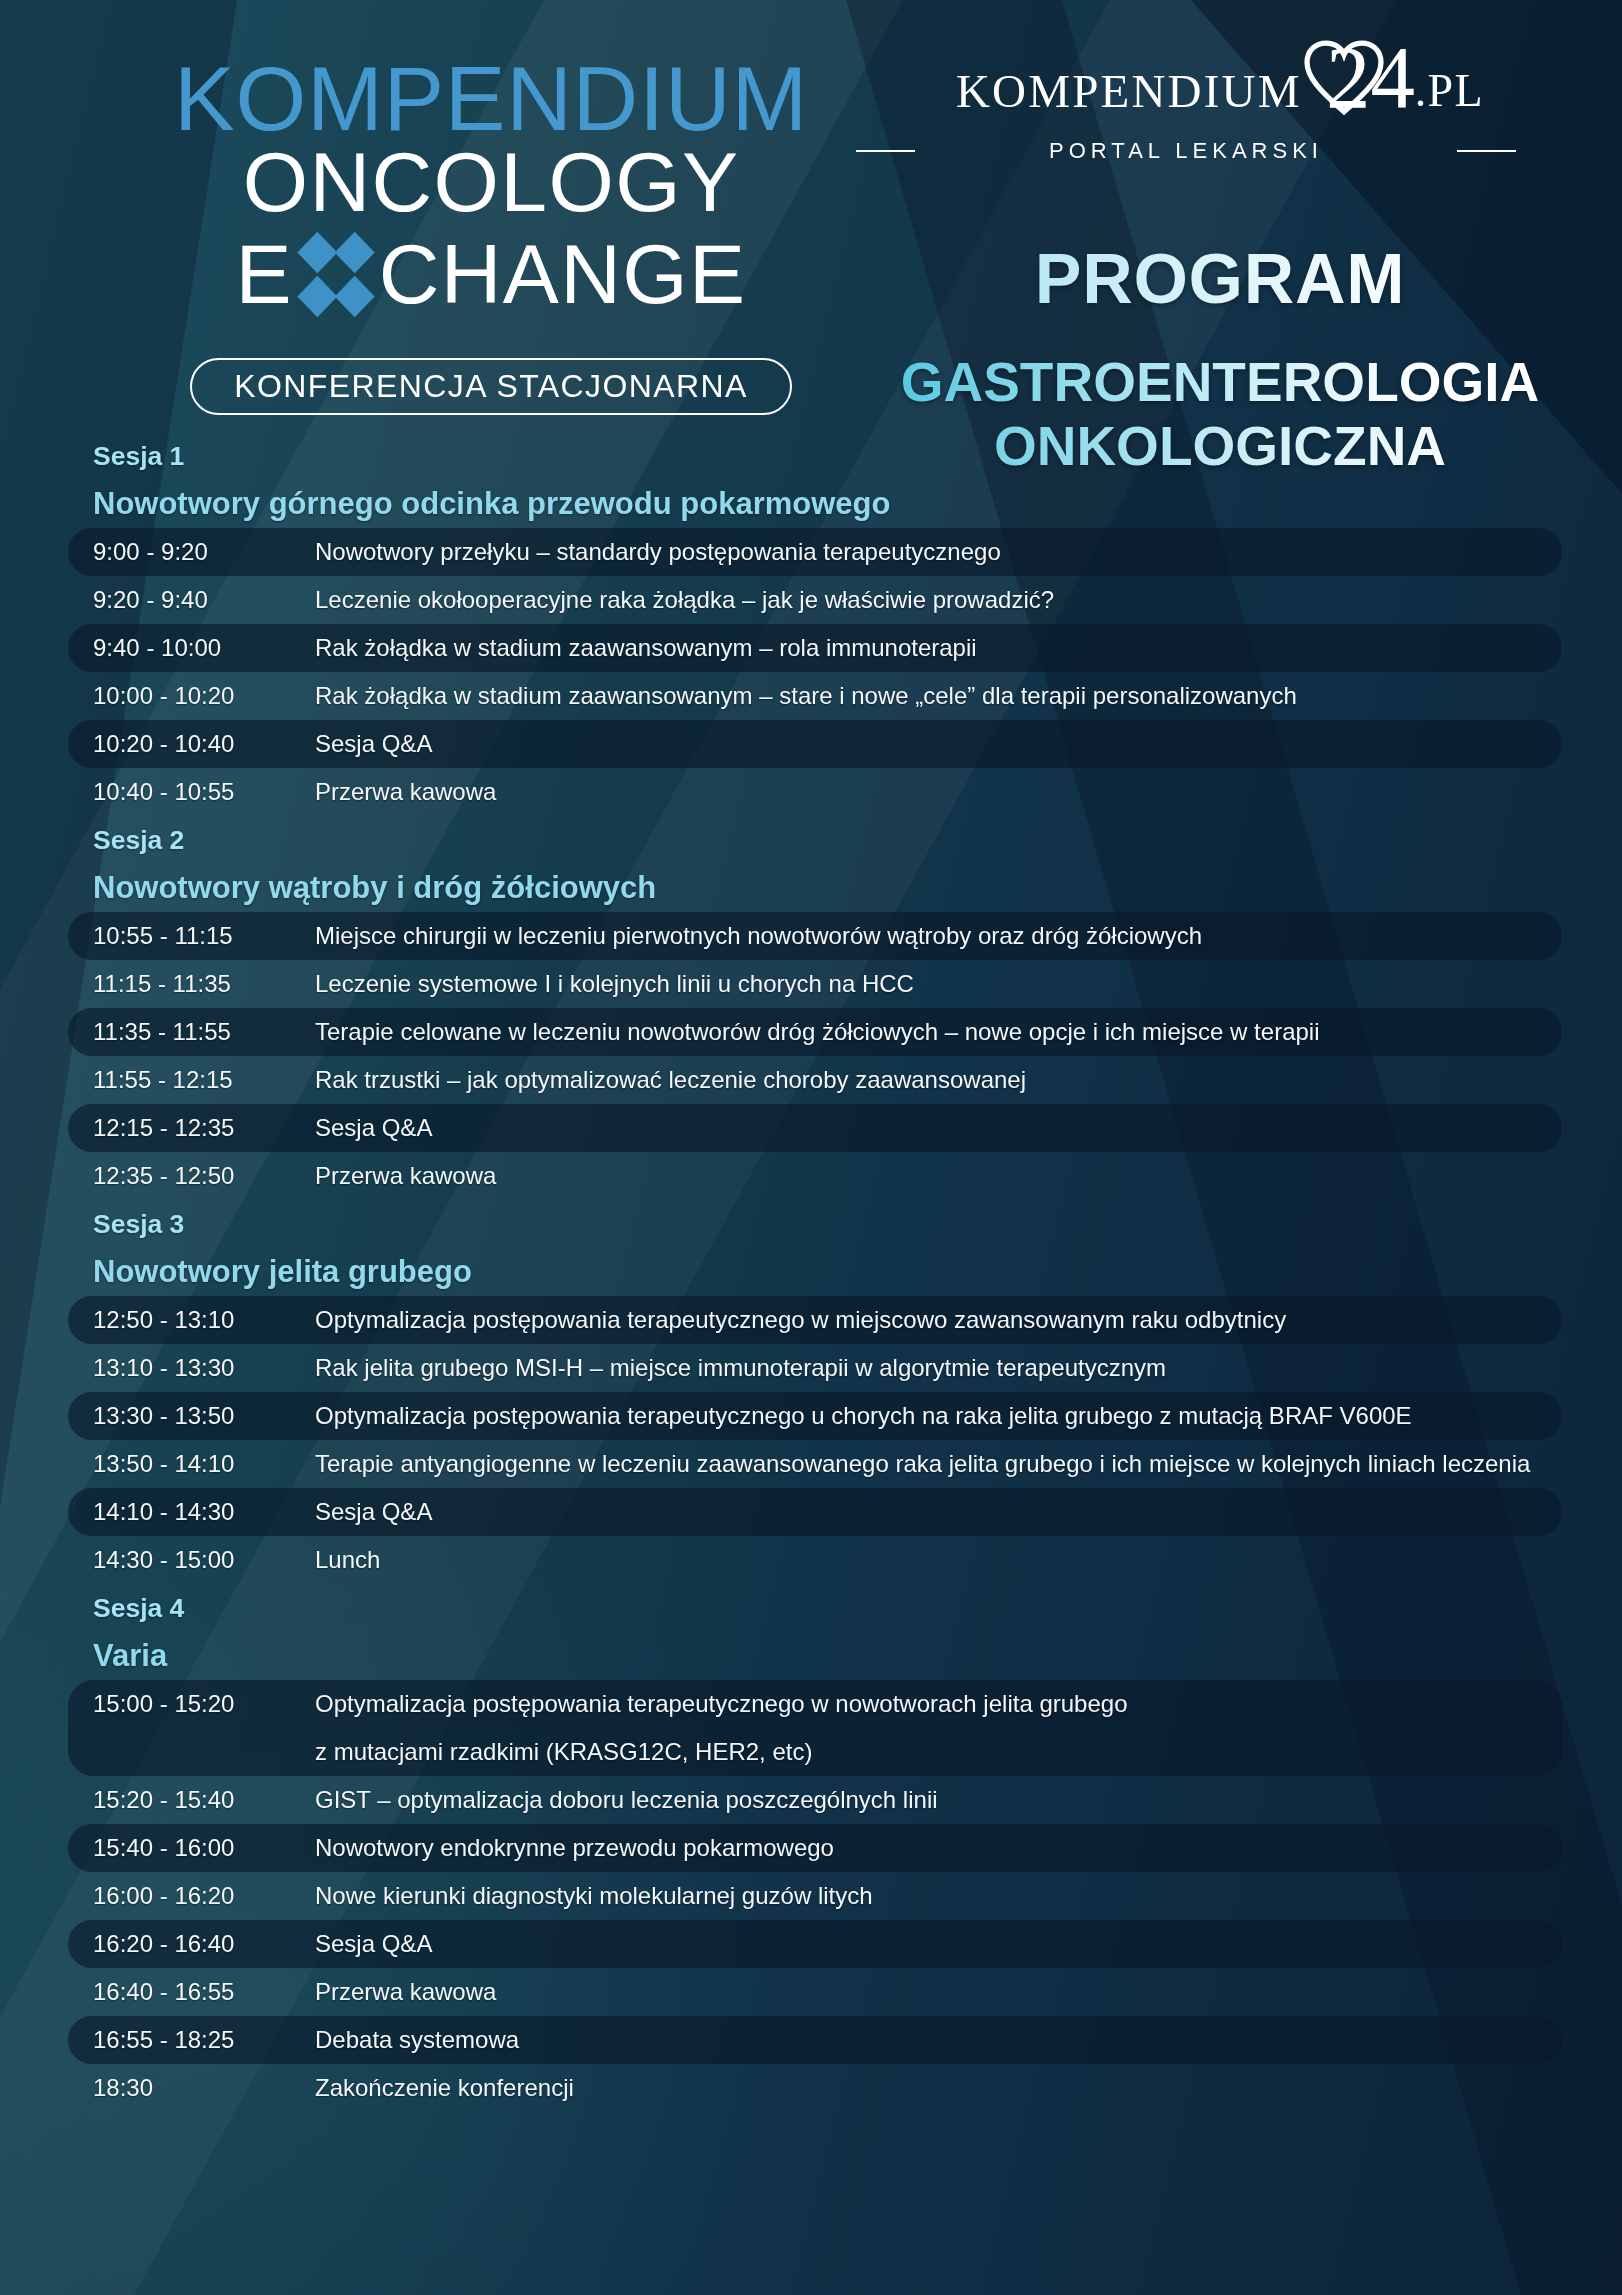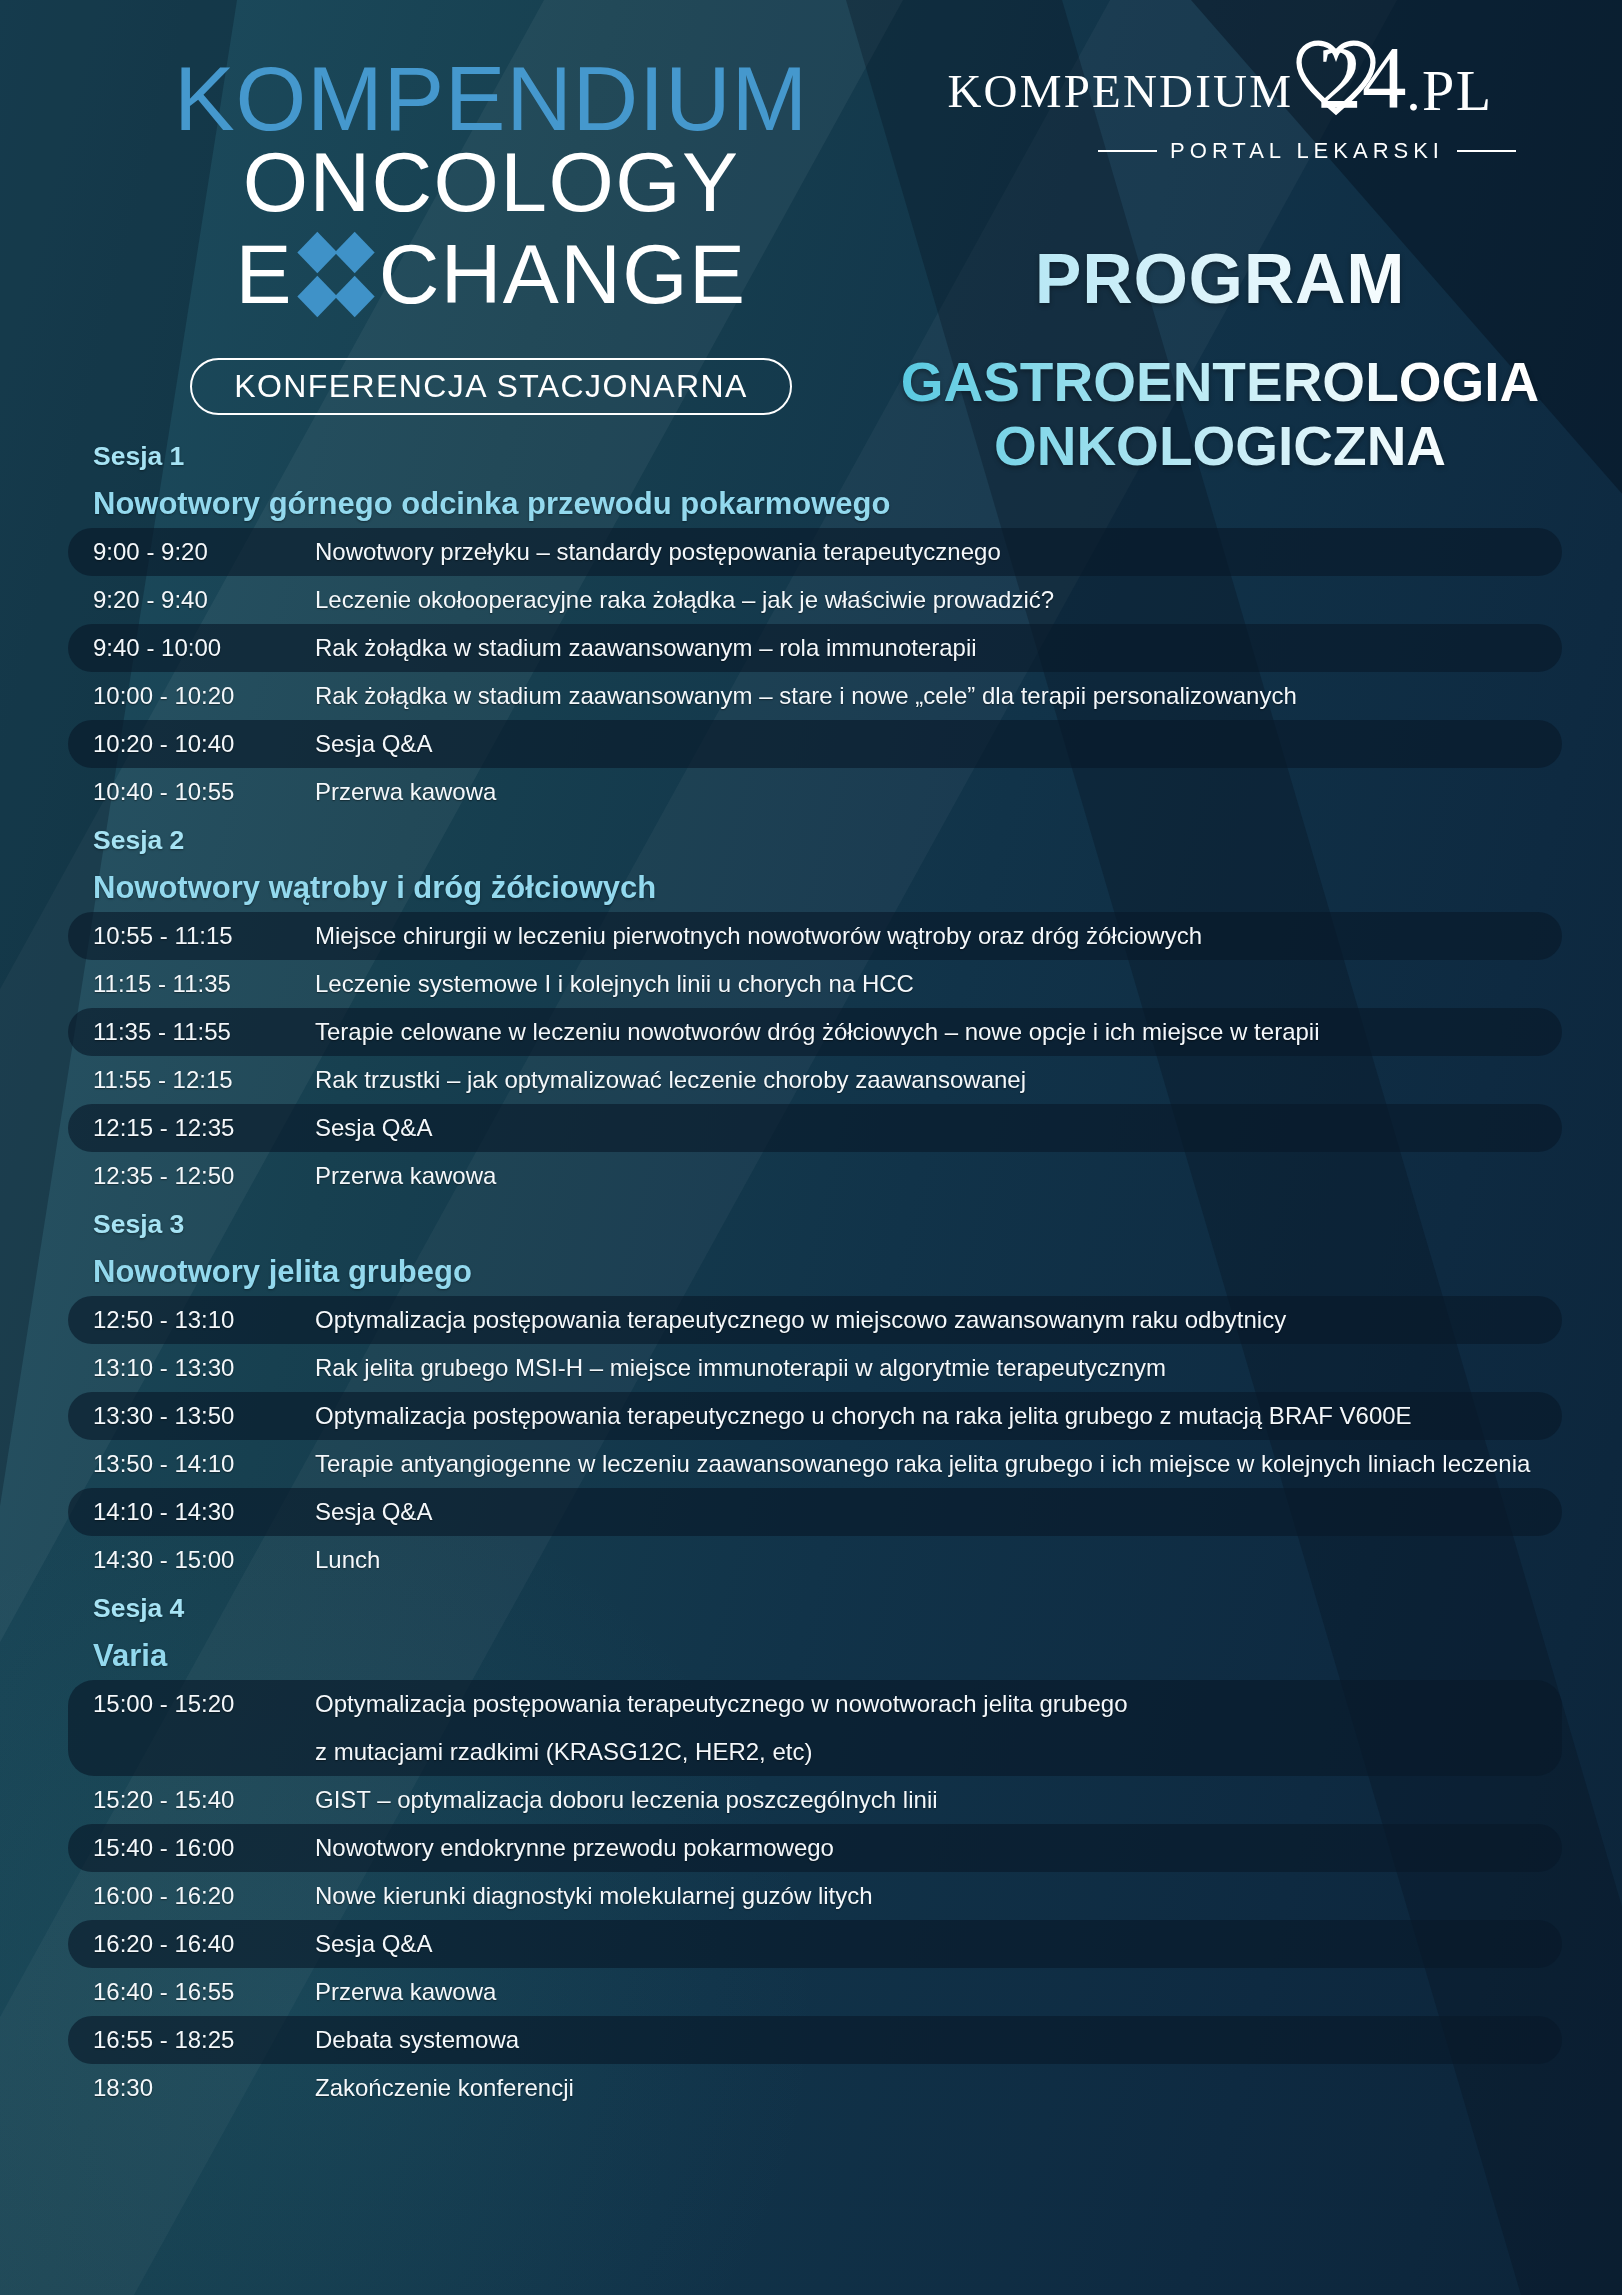--- a/index.html
+++ b/index.html
@@ -34,22 +34,22 @@
     border-radius:34px; font-size:32px; letter-spacing:1.4px; color:#ffffff; line-height:1.1; }
 
   
   .brand-right { position:absolute; left:890px; top:44px; width:660px; text-align:center; }
   .portal-line { display:flex; justify-content:center; align-items:center; height:93px;
     font-family:"Liberation Serif", serif; color:#ffffff; }
   .portal-name { font-size:47px; letter-spacing:2.2px; }
   .heart24 { position:relative; width:113px; height:86px; }
   .heart24 svg { position:absolute; left:-1.4px; top:-11.5px; }
   .n24 { position:absolute; left:24.4px; top:-21.5px; font-size:89px; font-family:"Liberation Serif", serif; }
-  .portal-pl { font-size:58px; letter-spacing:1.4px; }
-  .portal-tagline { margin-top:1.4px; display:flex; align-items:center; justify-content:flex-end; gap:13px;
+  .portal-pl { font-size:46px; letter-spacing:1.4px; }
+  .portal-tagline { margin-top:1.4px; display:flex; align-items:center; justify-content:space-between; gap:13px;
     transform:translateX(-34px); color:#ffffff; }
   .portal-tagline .txt { font-size:22px; letter-spacing:5px; }
   .dashline { width:59px; height:2.2px; background:#ffffff; }
   .grad-text { -webkit-background-clip:text; background-clip:text; color:transparent;
     filter:drop-shadow(0 2.9px 2.9px rgba(0,0,0,0.35)); }
   .program-title { margin-top:75px; font-size:70px; font-weight:700; letter-spacing:0.7px;
     background-image:linear-gradient(90deg,#9adef0 0%, #d8f2fa 45%, #ffffff 85%); }
   .program-sub1 { margin-top:32px; font-size:55px; font-weight:700; line-height:1.15;
     background-image:linear-gradient(90deg,#55c8e0 0%, #aee6f2 40%, #ffffff 80%); }
   .program-sub2 { font-size:55px; font-weight:700; line-height:1.15;

